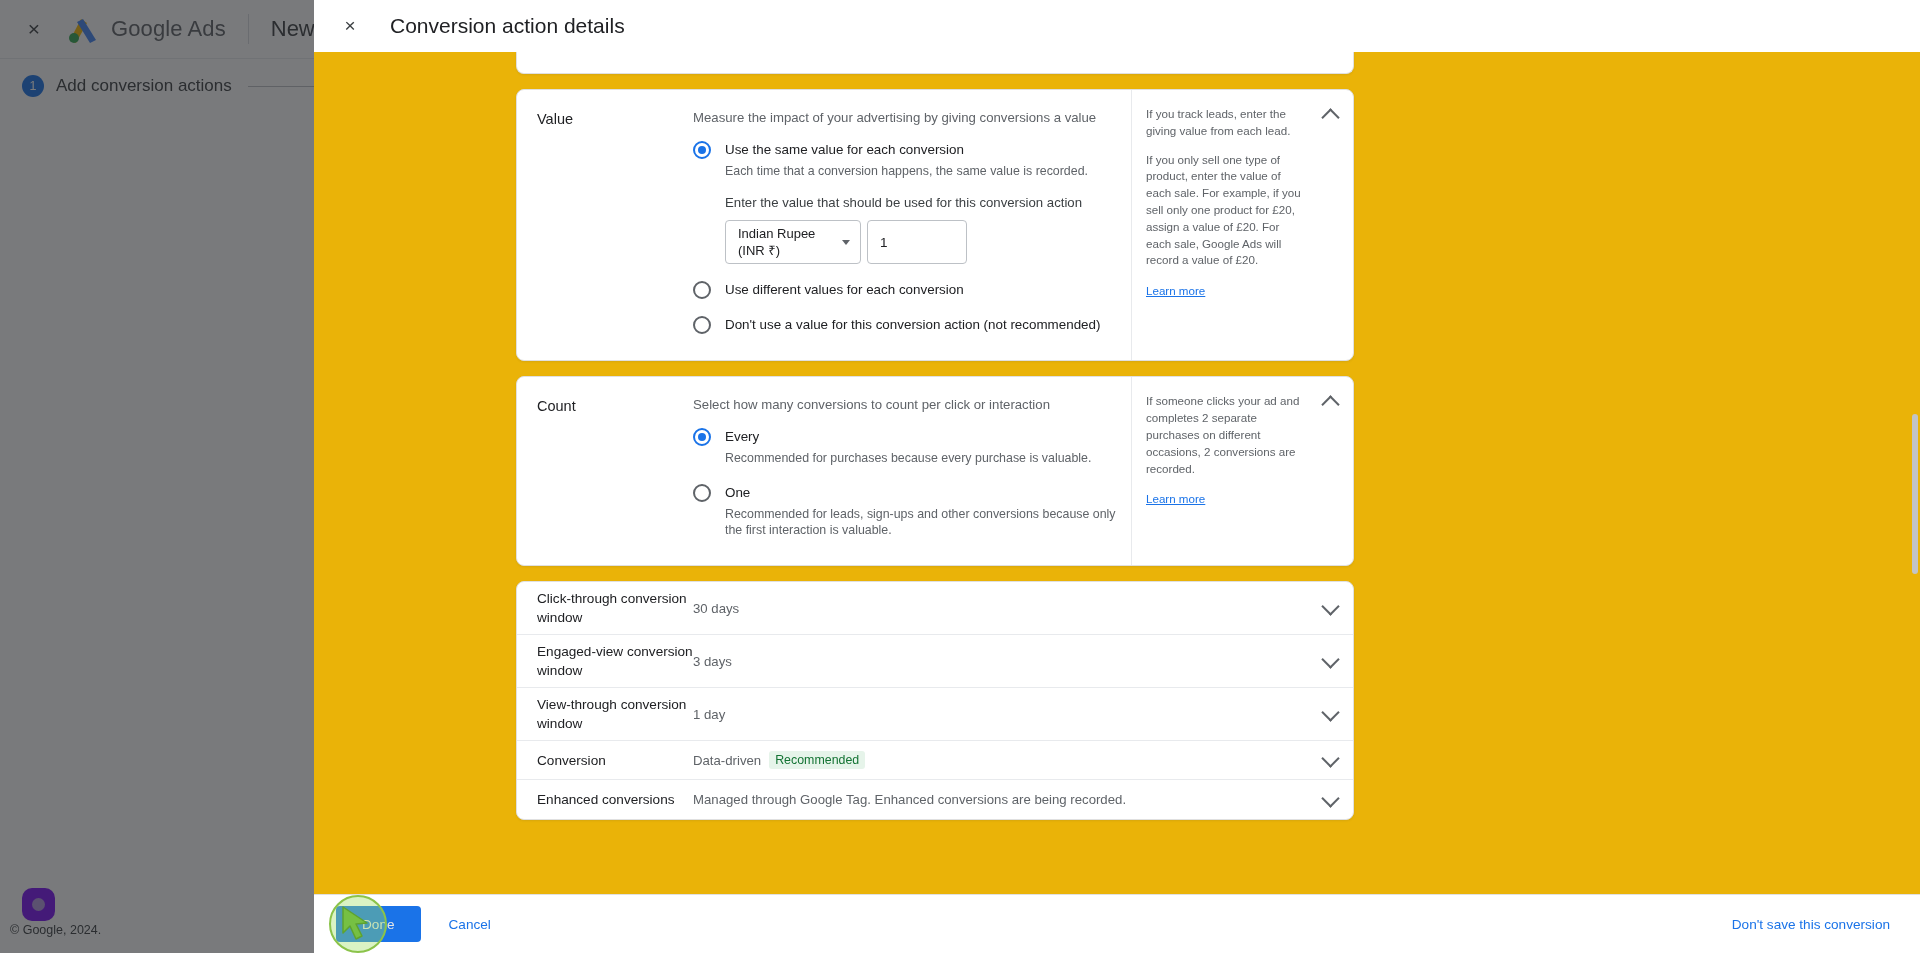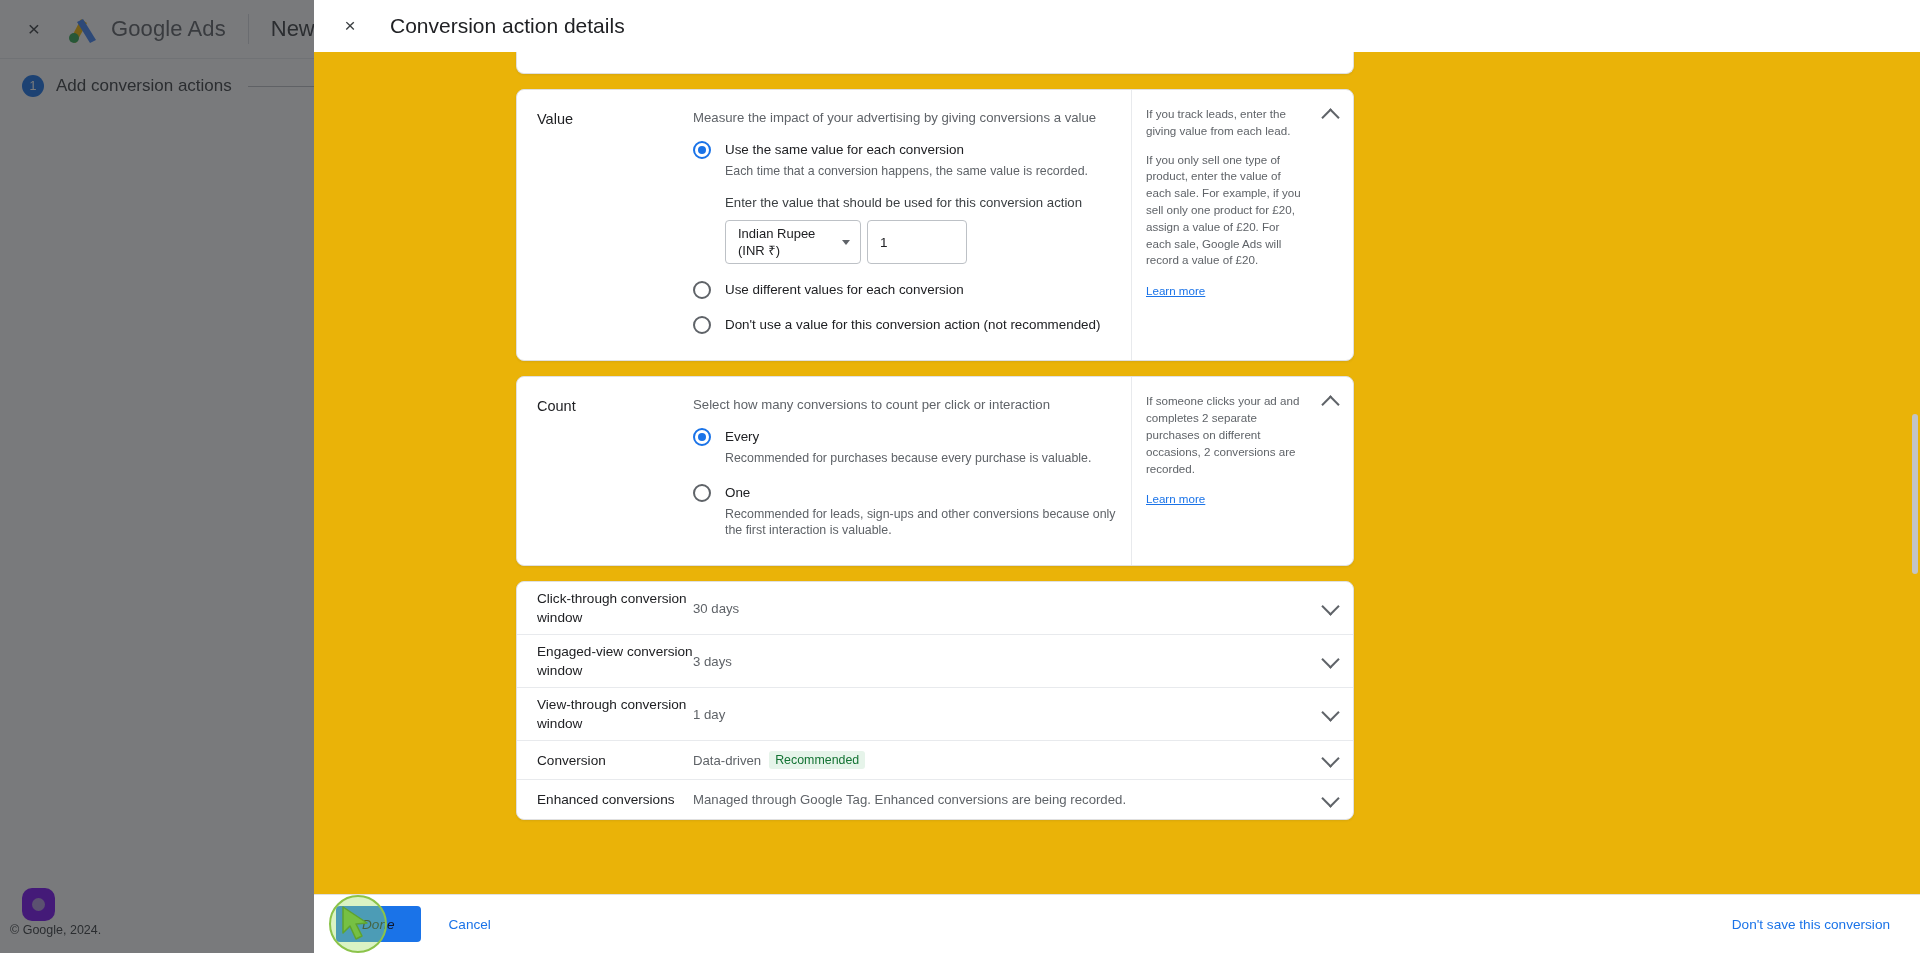--- a/index.html
+++ b/index.html
@@ -266,26 +266,25 @@
   
   .dlg-actions {
     flex: 0 0 59px; height: 59px;
     border-top: 1px solid #e0e0e0;
     display: flex; align-items: center;
     padding: 0 24px 0 22px;
     background: #fff;
     position: relative; z-index: 3;
   }
   .btn-primary {
-    background: #1a73e8; color: #0f172a;
+    background: #1a73e8; color: #e5e5e5;
     font-size: 13.6px; height: 36px;
     padding: 0 26px; border: none; border-radius: 4px;
     cursor: pointer; display: flex; align-items: center;
     font-family: "Liberation Sans", sans-serif;
-    font-style: italic;
   }
   .btn-text {
     color: #1a73e8; background: none; border: none;
     font-size: 13.6px; height: 36px; padding: 0 16px;
     cursor: pointer; margin-left: 12px;
     font-family: "Liberation Sans", sans-serif;
   }
   .spacer { flex: 1 1 auto; }
   .btn-danger-text {
     color: #1a73e8; background: none; border: none;

